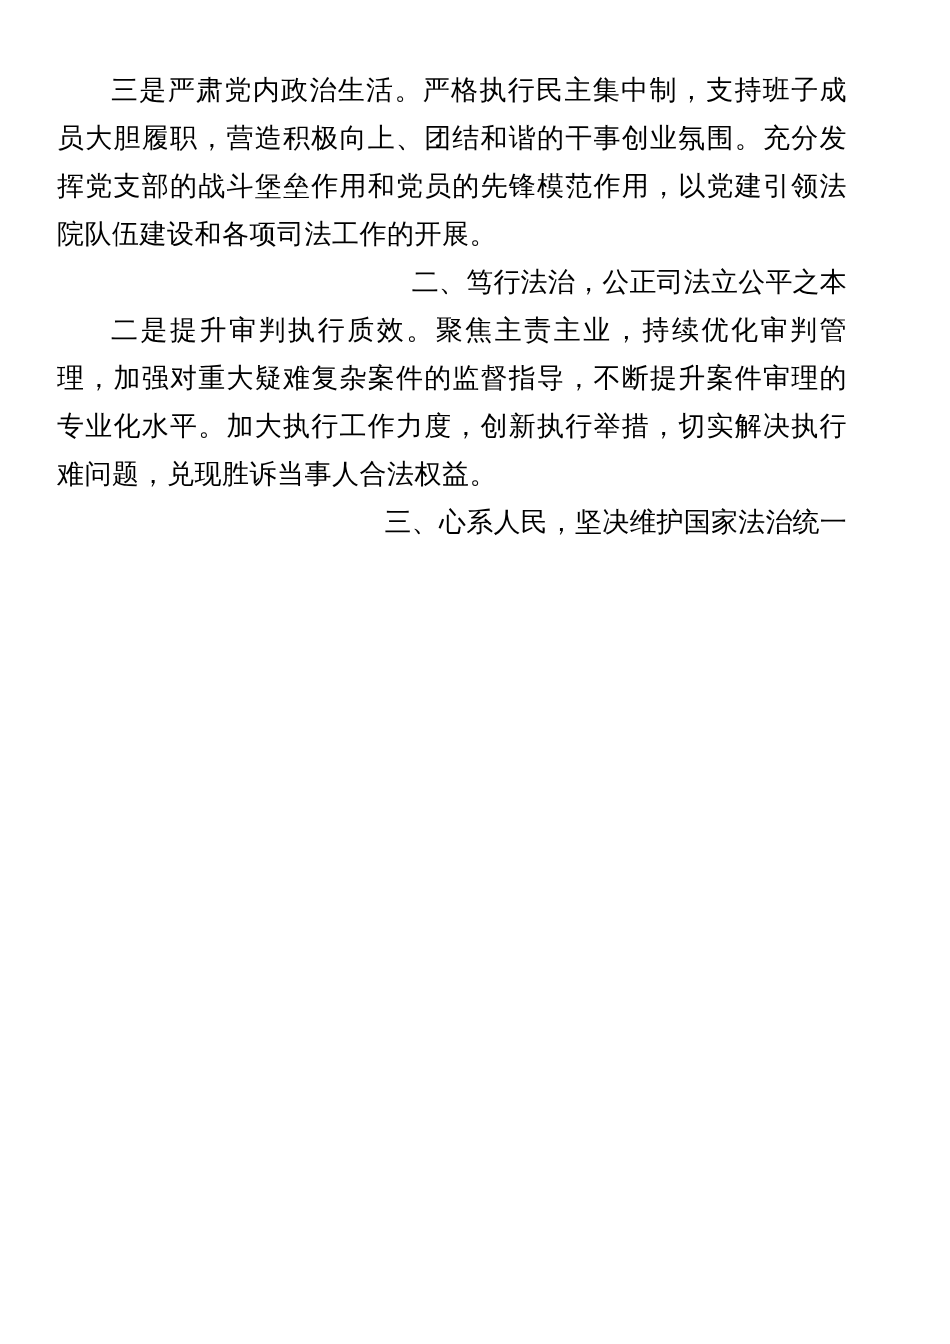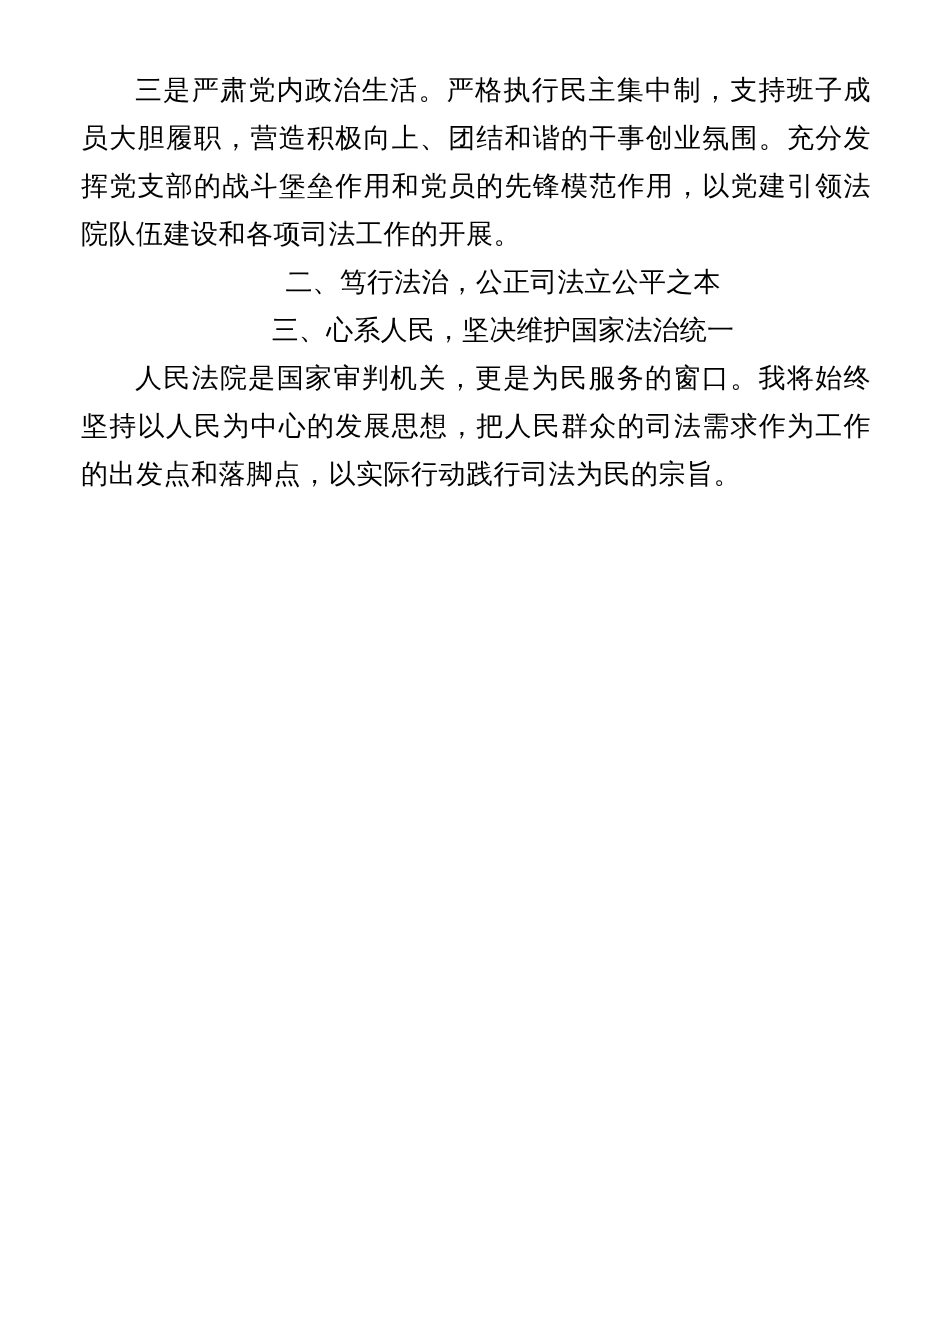--- a/index.html
+++ b/index.html
@@ -12,48 +12,47 @@
     height: 1344px;
     overflow: hidden;
     font-family: "Liberation Sans", sans-serif;
   }
   .page {
     box-sizing: border-box;
     width: 872px;
     height: 1344px;
     background: #ffffff;
     padding: 66px 25px 0 57px;
-    margin-left: 24px;
   }
   .para {
     margin: 0;
     padding: 0;
     color: #000000;
     font-size: 27px;
     line-height: 48px;
     text-align: justify;
     text-justify: inter-ideograph;
     text-indent: 2em;
     letter-spacing: 0.5px;
     word-break: break-all;
   }
   .para.heading {
-    text-align: center;
+    text-align: right;
     letter-spacing: 0.2px;
   }
 </style>
 </head>
 <body>
 
 <div class="page">
   <p class="para body">三是严肃党内政治生活。严格执行民主集中制，支持班子成员大胆履职，营造积极向上、团结和谐的干事创业氛围。充分发挥党支部的战斗堡垒作用和党员的先锋模范作用，以党建引领法院队伍建设和各项司法工作的开展。</p>
 
   <p class="para heading">二、笃行法治，公正司法立公平之本</p>
 
 
 
+  <p class="para body">二是提升审判执行质效。聚焦主责主业，持续优化审判管理，加强对重大疑难复杂案件的监督指导，不断提升案件审理的专业化水平。加大执行工作力度，创新执行举措，切实解决执行难问题，兑现胜诉当事人合法权益。</p>
 
 
   <p class="para heading">三、心系人民，坚决维护国家法治统一</p>
 
-  <p class="para body">人民法院是国家审判机关，更是为民服务的窗口。我将始终坚持以人民为中心的发展思想，把人民群众的司法需求作为工作的出发点和落脚点，以实际行动践行司法为民的宗旨。</p>
 
 </div>
 
 </body></html>

